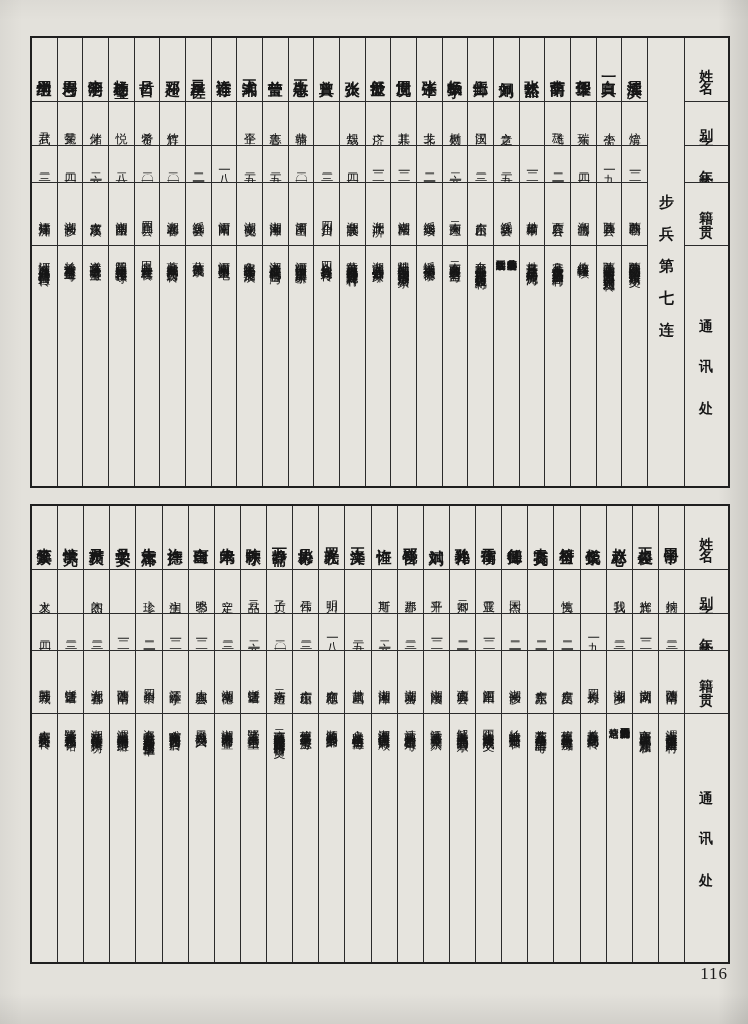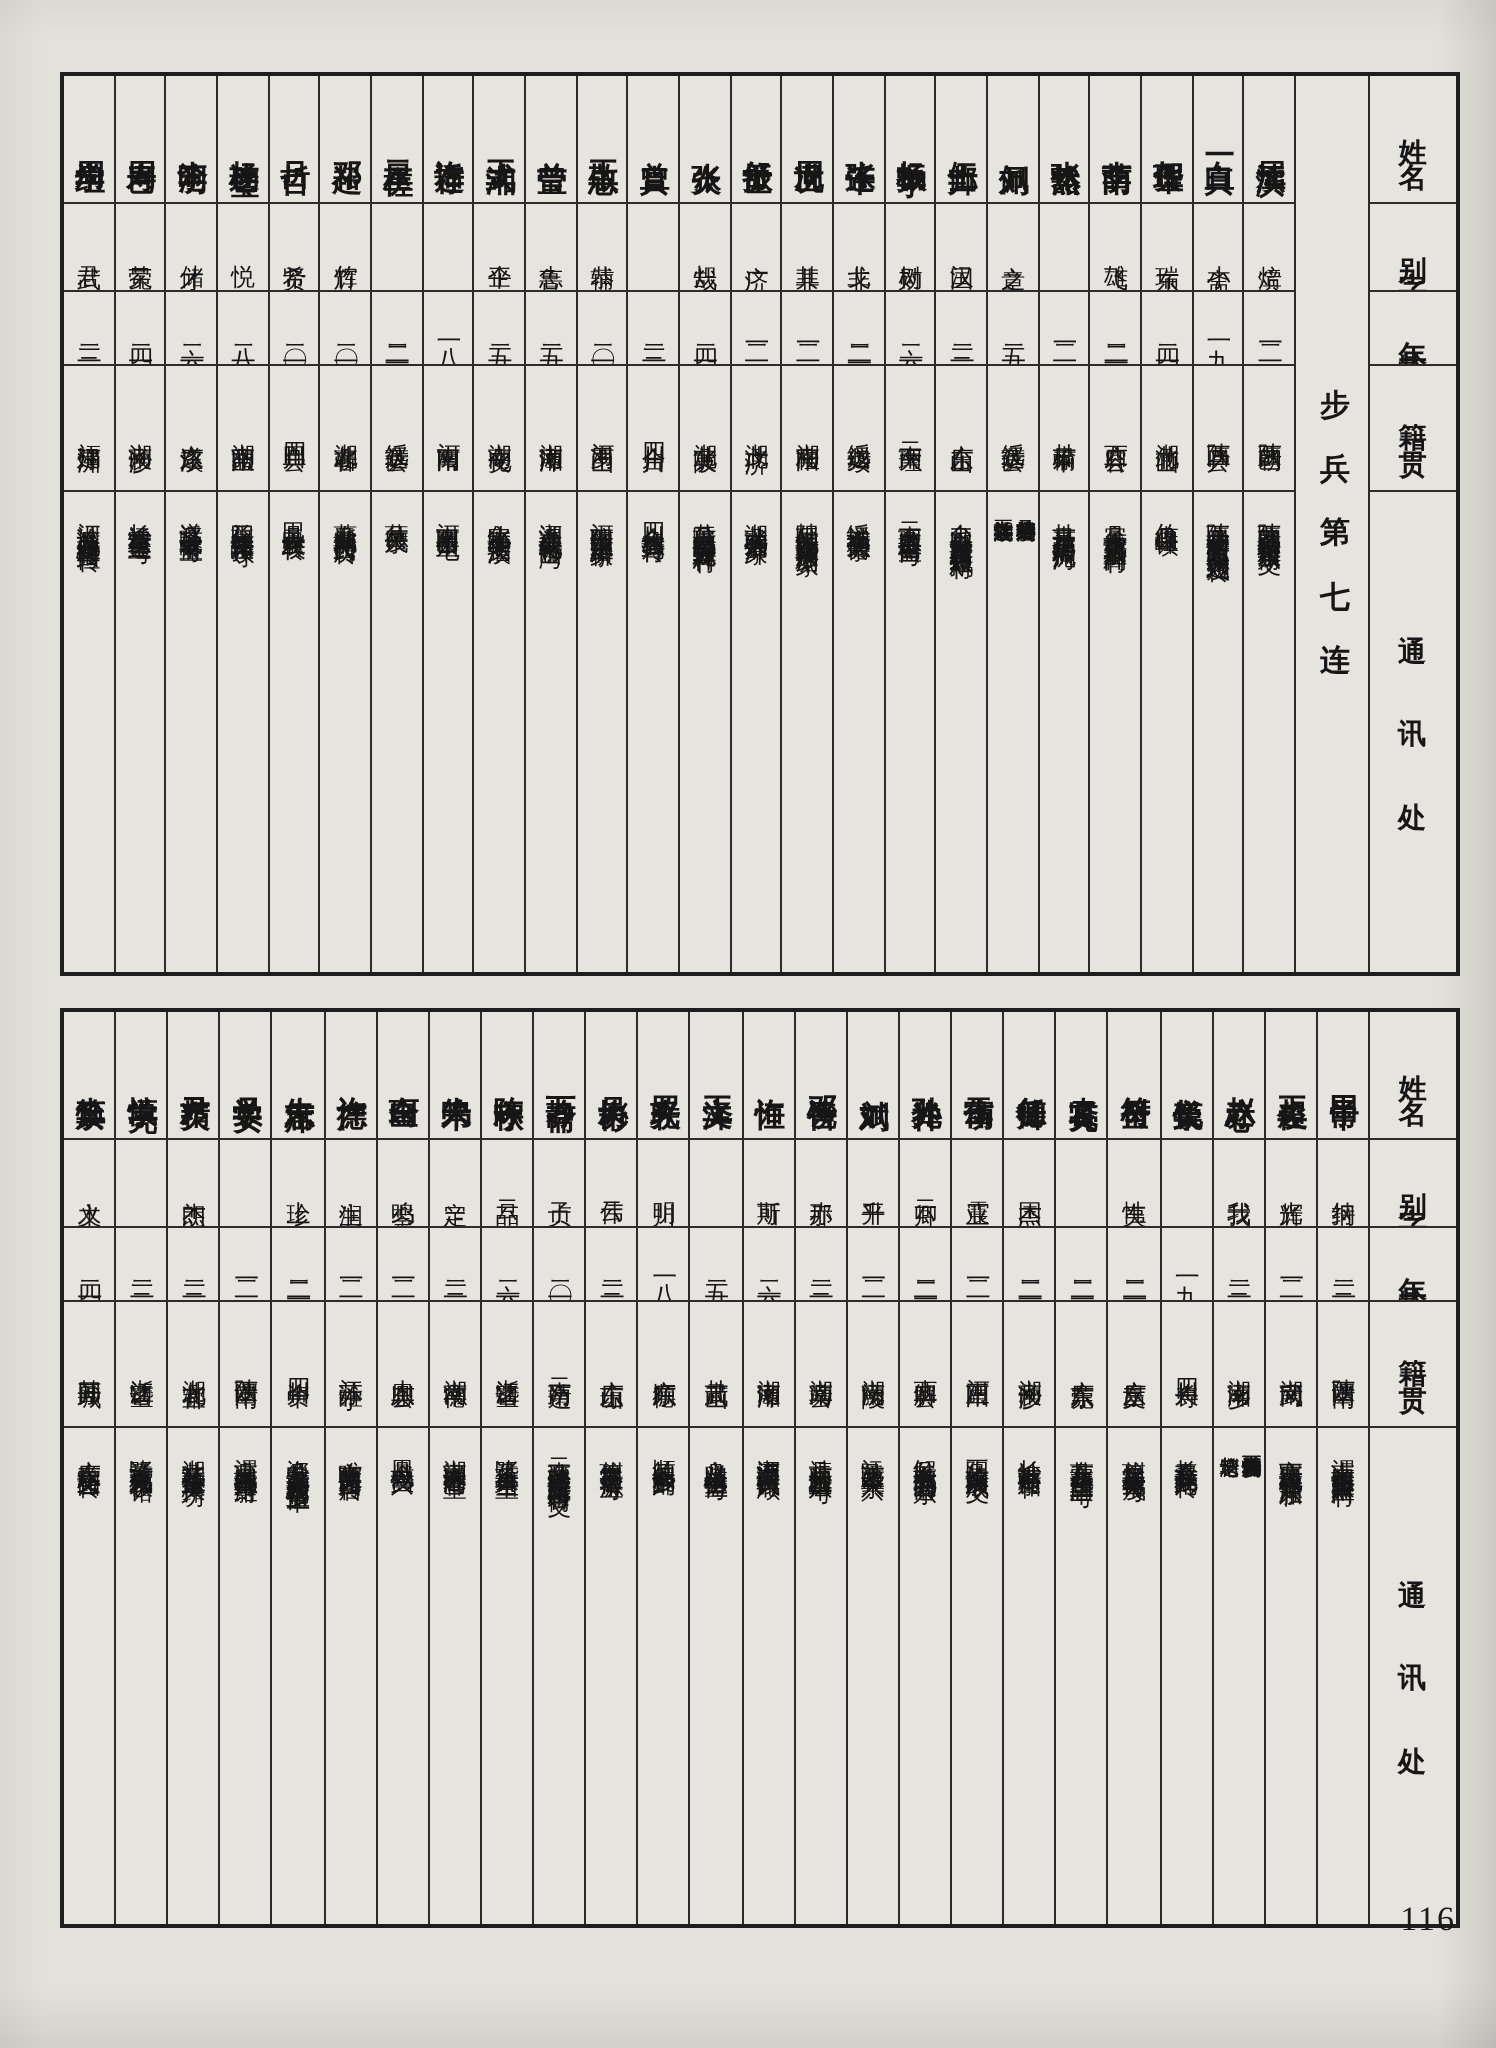--- a/index.html
+++ b/index.html
@@ -64,21 +64,21 @@
   .h-native .vtext{letter-spacing:14px;}
   .h-addr .vtext{letter-spacing:42px;}
   .h-addr{align-items:center;}
 
   .unit-label{
     writing-mode:vertical-rl;text-orientation:upright;
     font-weight:bold;font-size:15px;letter-spacing:32px;
   }
 
   .page-number{
-    position:absolute;right:20px;bottom:54px;
+    position:absolute;right:20px;bottom:40px;
     font-family:"Liberation Serif", serif;
     font-size:17px;color:#1a1a1a;letter-spacing:1px;margin-top:32px;
   }
 </style>
 </head>
 <body>
 
 <div class="page">
 
   <div class="band band-top">

